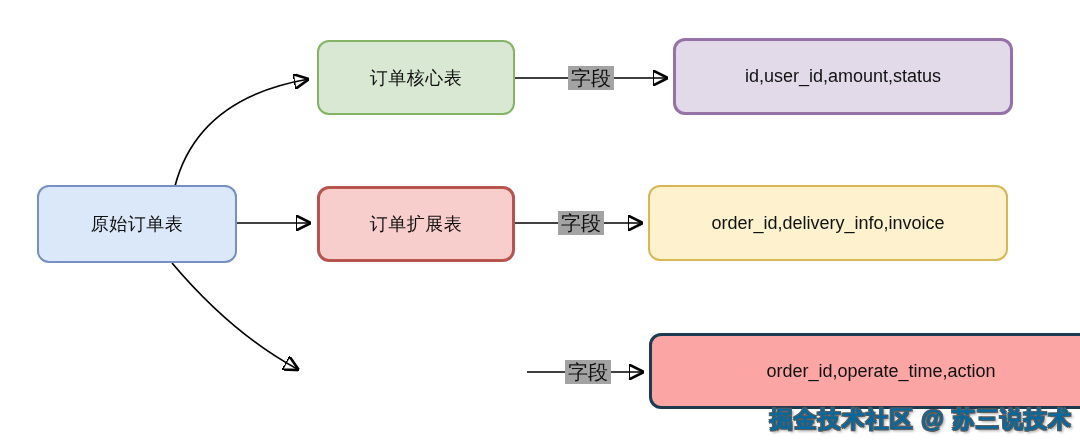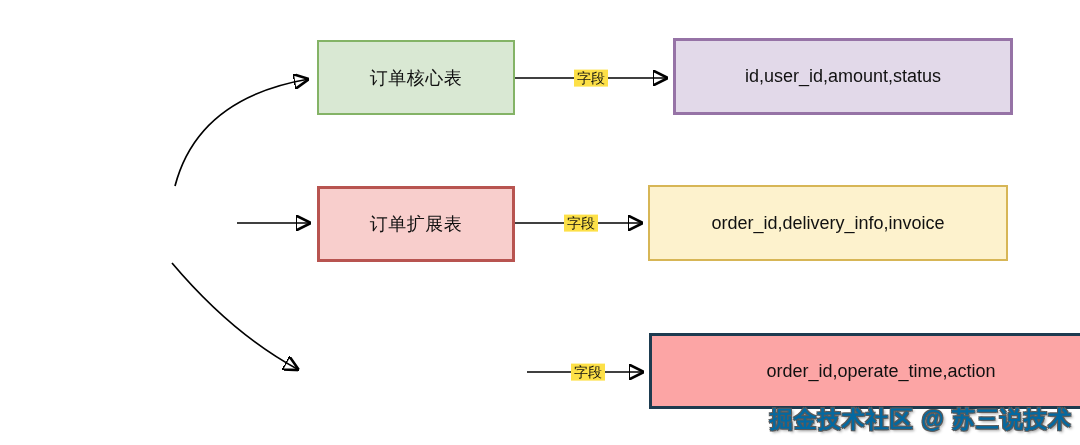--- a/index.html
+++ b/index.html
@@ -4,33 +4,33 @@
 <style>
   html,body{margin:0;padding:0;background:#ffffff;}
   .canvas{
     position:relative;width:1080px;height:445px;background:#ffffff;overflow:hidden;
     font-family:"Liberation Sans","DejaVu Sans",sans-serif;color:#111;
   }
   .edges{position:absolute;left:0;top:0;width:1080px;height:445px;pointer-events:none;}
   .edges path{fill:none;stroke:#000;stroke-width:1.7px;}
   .node{
     position:absolute;display:flex;align-items:center;justify-content:center;
-    box-sizing:border-box;border-radius:0;font-size:18px;text-align:center;
+    box-sizing:border-box;border-radius:12px;font-size:18px;text-align:center;
     letter-spacing:.5px;
   }
   .n-source {left:37px; top:185px;width:200px;height:78px;background:#dbe8fa;border:2.5px solid #7590c1;}
   .n-core   {left:317px;top:40px; width:198px;height:75px;background:#d9e8d3;border:2px   solid #84b366;}
   .n-core-f {left:673px;top:38px; width:340px;height:77px;background:#e2d9e9;border:3px   solid #9673a6;letter-spacing:0;}
   .n-ext    {left:317px;top:186px;width:198px;height:76px;background:#f8cecc;border:3px   solid #b85450;}
   .n-ext-f  {left:648px;top:185px;width:360px;height:76px;background:#fdf2cd;border:2.5px solid #d7b656;letter-spacing:0;}
   .n-log    {left:305px;top:331px;width:220px;height:77px;background:#ffe7ce;border:3px   solid #d79b00;}
   .n-log-f  {left:649px;top:333px;width:464px;height:76px;background:#fca5a5;border:3px   solid #1d3b50;letter-spacing:0;}
   .edge-label{
-    position:absolute;transform:translate(-50%,-50%);background:#fde047;
-    padding:0 3px;font-size:14px;line-height:1.2;
+    position:absolute;transform:translate(-50%,-50%);background:#a3a3a3;
+    padding:0 3px;font-size:20px;line-height:1.2;
   }
   .el-0{left:591px;top:78px;}
   .el-1{left:581px;top:223px;}
   .el-2{left:588px;top:372px;}
   .watermark{
     position:absolute;right:8px;bottom:10px;font-size:23px;font-weight:700;
     letter-spacing:1px;color:#0369a1;white-space:nowrap;
     text-shadow:-1px -1px 0 #5a5a5a,1px -1px 0 #5a5a5a,-1px 1px 0 #5a5a5a,
                  1px 1px 0 #5a5a5a,2px 2px 3px rgba(0,0,0,.45);
   }
@@ -47,20 +47,21 @@
       </marker>
     </defs>
     <path d="M175,186 Q198,98 309,79" marker-end="url(#arrow)"></path>
     <path d="M237,223 L311,223" marker-end="url(#arrow)"></path>
     <path d="M172,263 Q232,334 299,370" marker-end="url(#arrow)"></path>
     <path d="M515,78 L668,78" marker-end="url(#arrow)"></path>
     <path d="M515,223 L643,223" marker-end="url(#arrow)"></path>
     <path d="M527,372 L644,372" marker-end="url(#arrow)"></path>
   </svg>
 
+  <div class="node n-source">原始订单表</div>
 
   <div class="node n-core">订单核心表</div>
   <div class="node n-ext">订单扩展表</div>
 
   <div class="node n-core-f">id,user_id,amount,status</div>
   <div class="node n-ext-f">order_id,delivery_info,invoice</div>
 
   <div class="node n-log-f">order_id,operate_time,action</div>
 
   <div class="edge-label el-0">字段</div>

